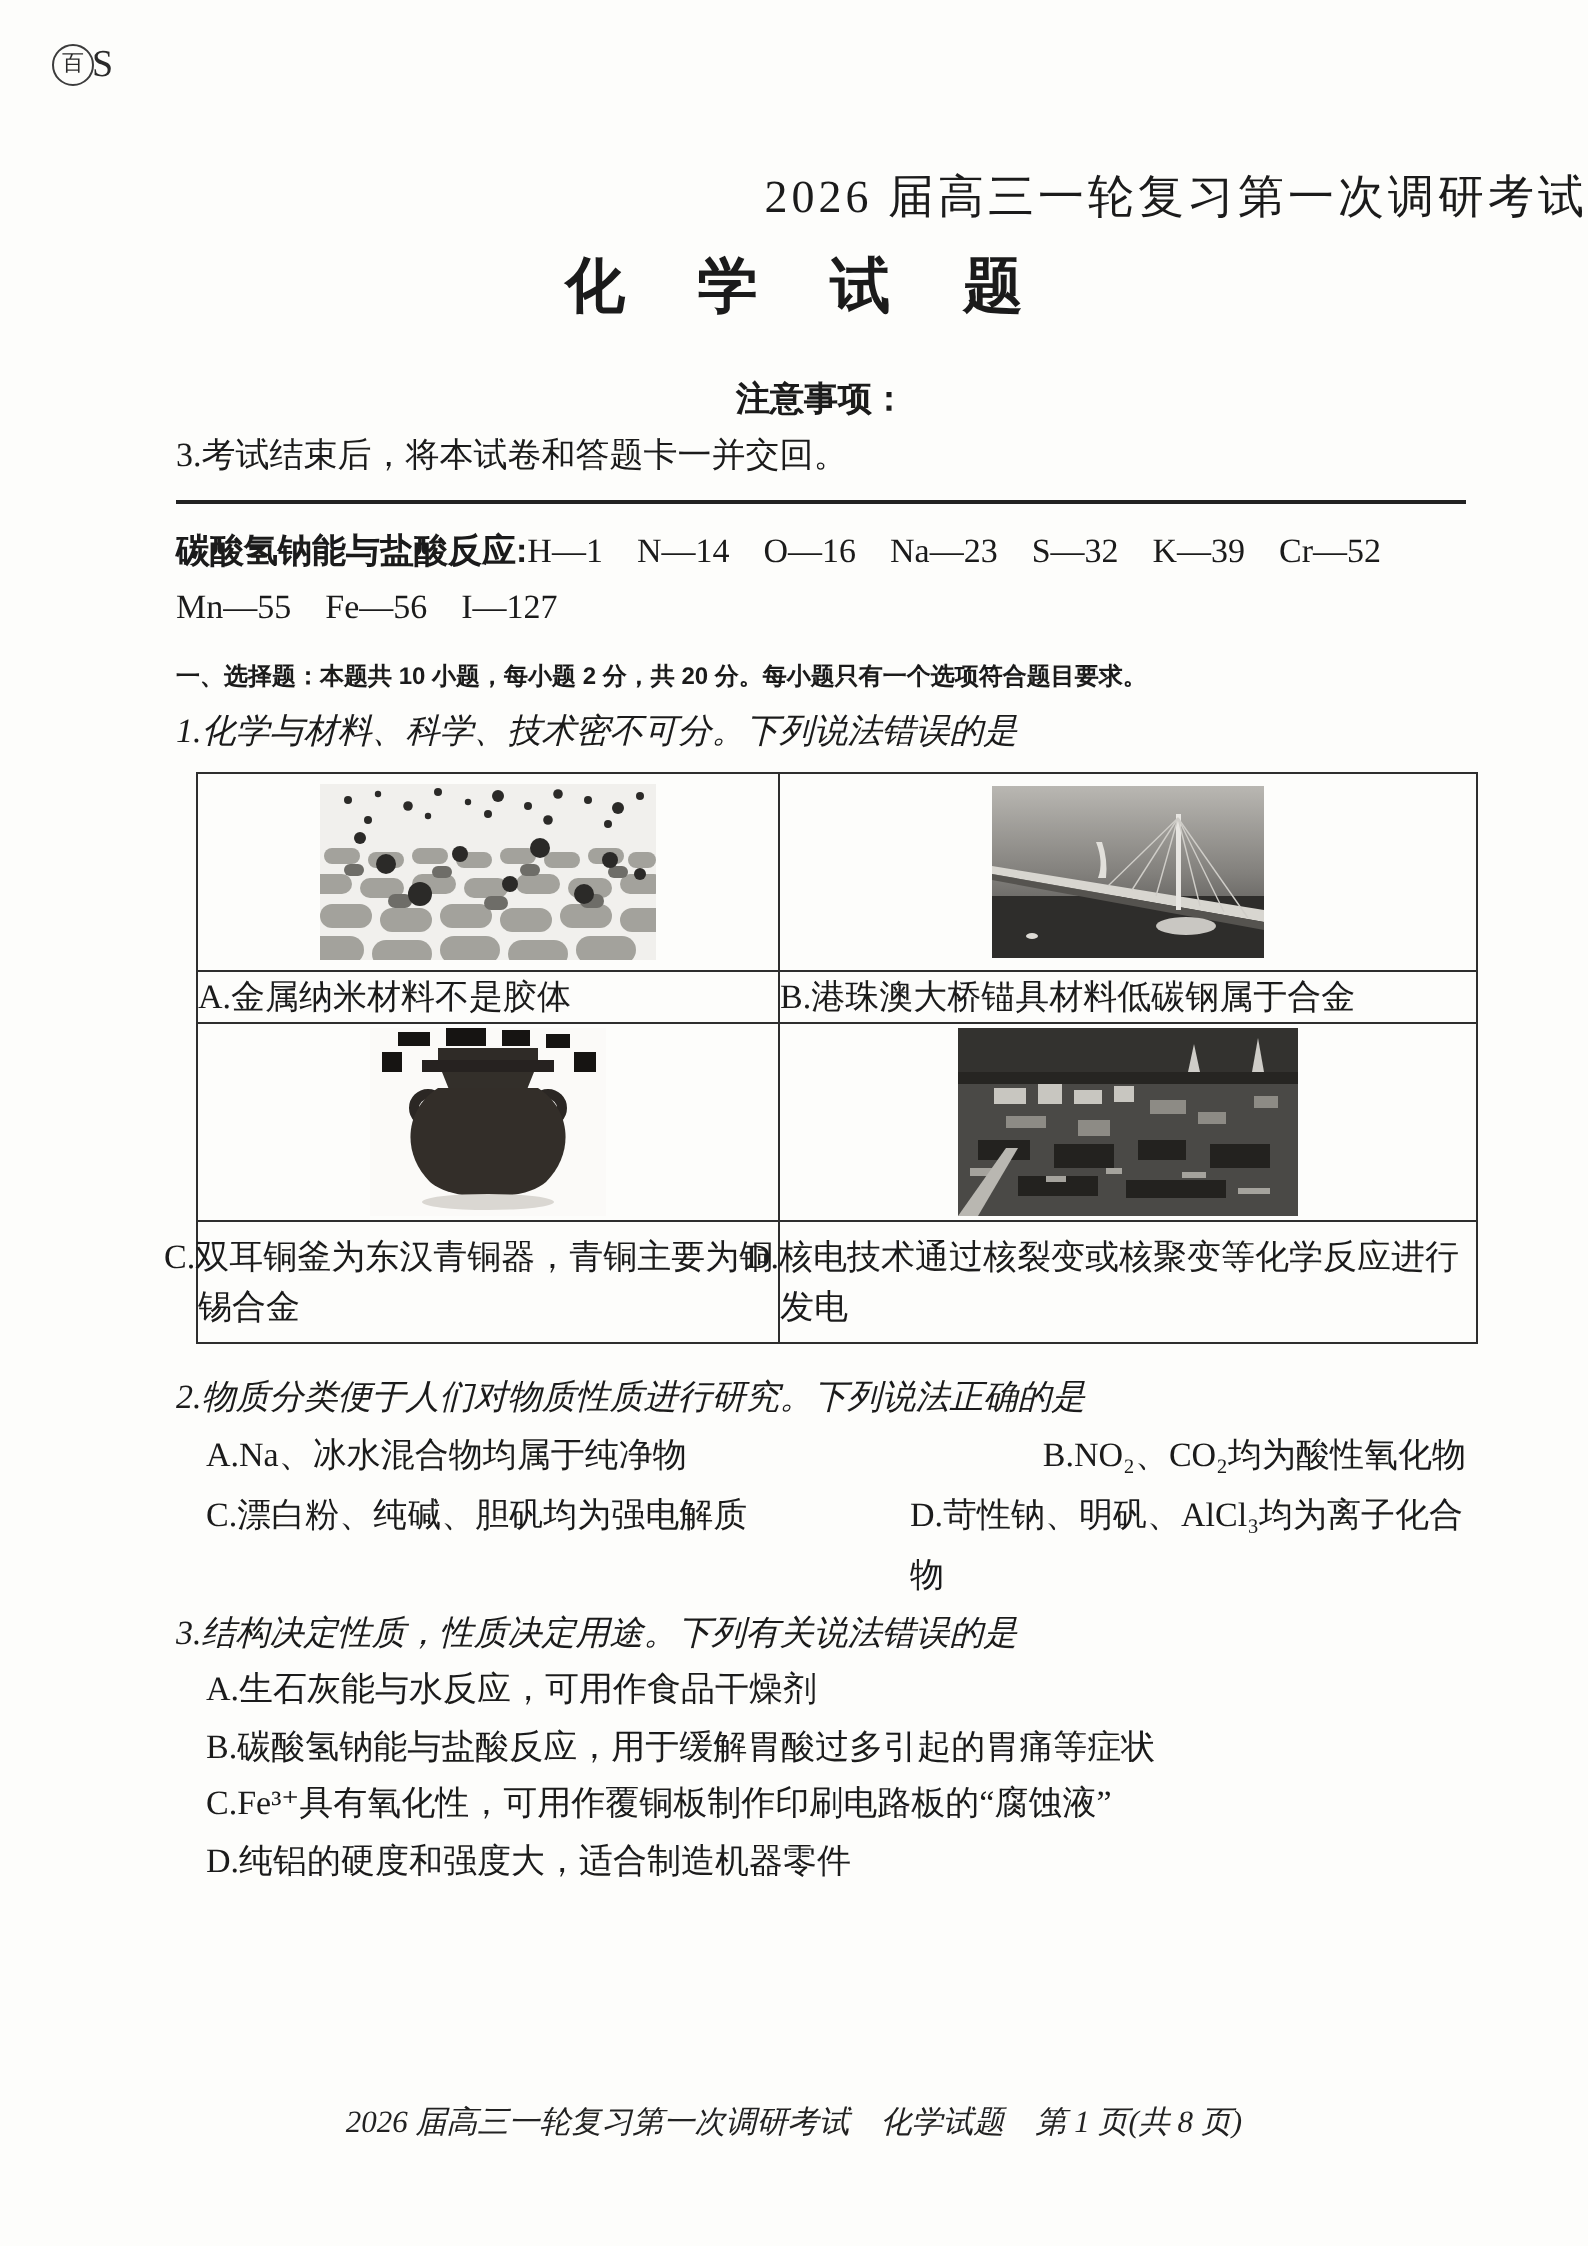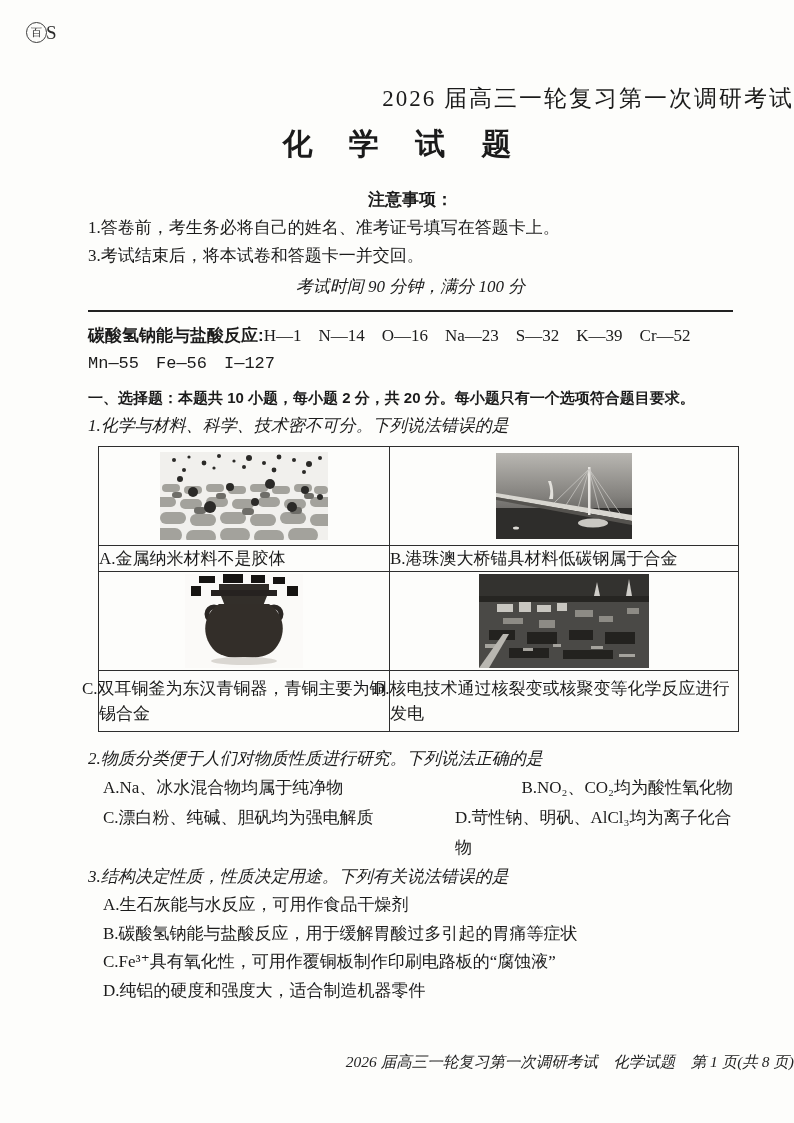--- a/index.html
+++ b/index.html
@@ -20,61 +20,59 @@
   .title2{margin-top:8px;text-align:center;font-size:30px;line-height:44px;font-weight:700;letter-spacing:14px;text-indent:14px;
           font-family:"Liberation Sans","DejaVu Sans",sans-serif;}
   .content{padding:0 61px 0 88px;}
   .heiti{font-family:"Liberation Sans","DejaVu Sans",sans-serif;font-weight:700;}
   .notice-head{margin-top:20px;text-align:center;}
   .notice-item{white-space:pre-wrap;}
   .hang{padding-left:17px;text-indent:-17px;}
   .exam-info{text-align:center;font-style:italic;line-height:30px;margin-top:2px;}
   .rule{border:0;border-top:2px solid #222;margin:8px 0 0 0;}
   .atomic{margin-top:10px;white-space:pre-wrap;}
-  .section-head{margin-top:6px;white-space:nowrap;font-size:15px;}
+  .section-head{margin-top:6px;white-space:nowrap;font-size:12px;}
   .stem{white-space:nowrap;font-style:italic;}
   .q1-table{border-collapse:collapse;margin:6px 0 13px 10px;table-layout:fixed;width:640px;}
   .q1-table td{border:1.6px solid #2e2e2e;padding:0;vertical-align:middle;}
   .img-cell{height:98px;text-align:center;}
   .img-cell svg{vertical-align:middle;}
   .cap-cell{font-size:17px;line-height:25px;padding:6px 8px;vertical-align:middle;}
   .cap-hang{padding-left:25px;text-indent:-17px;}
   .q{margin-top:10px;}
   .opt-row{display:flex;margin-left:15px;line-height:30px;justify-content:space-between;}
   .opt-left{width:352px;flex:none;}
   .opt-line{margin-left:15px;line-height:28.5px;}
   .footer{
-    position:absolute;left:0;top:1048px;width:100%;text-align:right;
+    position:absolute;left:0;top:1048px;width:100%;text-align:center;
     font-style:italic;font-size:15.5px;color:#222;
   }
 </style>
 </head>
 <body>
 
 <div class="paper">
 
   <div class="logo">
     <span class="logo-circle">百</span>
     <span class="logo-s">S</span>
   </div>
 
   <div class="title1">2026 届高三一轮复习第一次调研考试</div>
   <div class="title2">化 学 试 题</div>
 
   <div class="content">
 
     <div class="heiti notice-head">注意事项：</div>
-    <div class="notice-item hang">1.答卷前，考生务必将自己的姓名、准考证号填写在答题卡上。</div>
     <div class="notice-item hang">3.考试结束后，将本试卷和答题卡一并交回。</div>
-    <div class="exam-info">考试时间 90 分钟，满分 100 分</div>
 
     <hr class="rule">
 
     <div class="atomic"><span class="heiti">碳酸氢钠能与盐酸反应:</span><span>H—1　N—14　O—16　Na—23　S—32　K—39　Cr—52</span></div>
-    <div style="white-space:pre-wrap;font-family:Liberation Mono, monospace;">Mn—55　Fe—56　I—127</div>
+    <div style="white-space:pre-wrap;">Mn—55　Fe—56　I—127</div>
 
     <div class="heiti section-head">一、选择题：本题共 10 小题，每小题 2 分，共 20 分。每小题只有一个选项符合题目要求。</div>
 
     <div class="stem">1.化学与材料、科学、技术密不可分。下列说法错误的是</div>
 
     <table class="q1-table">
       <colgroup>
           <col style="width:291px;">
           <col style="width:349px;">
         </colgroup>

